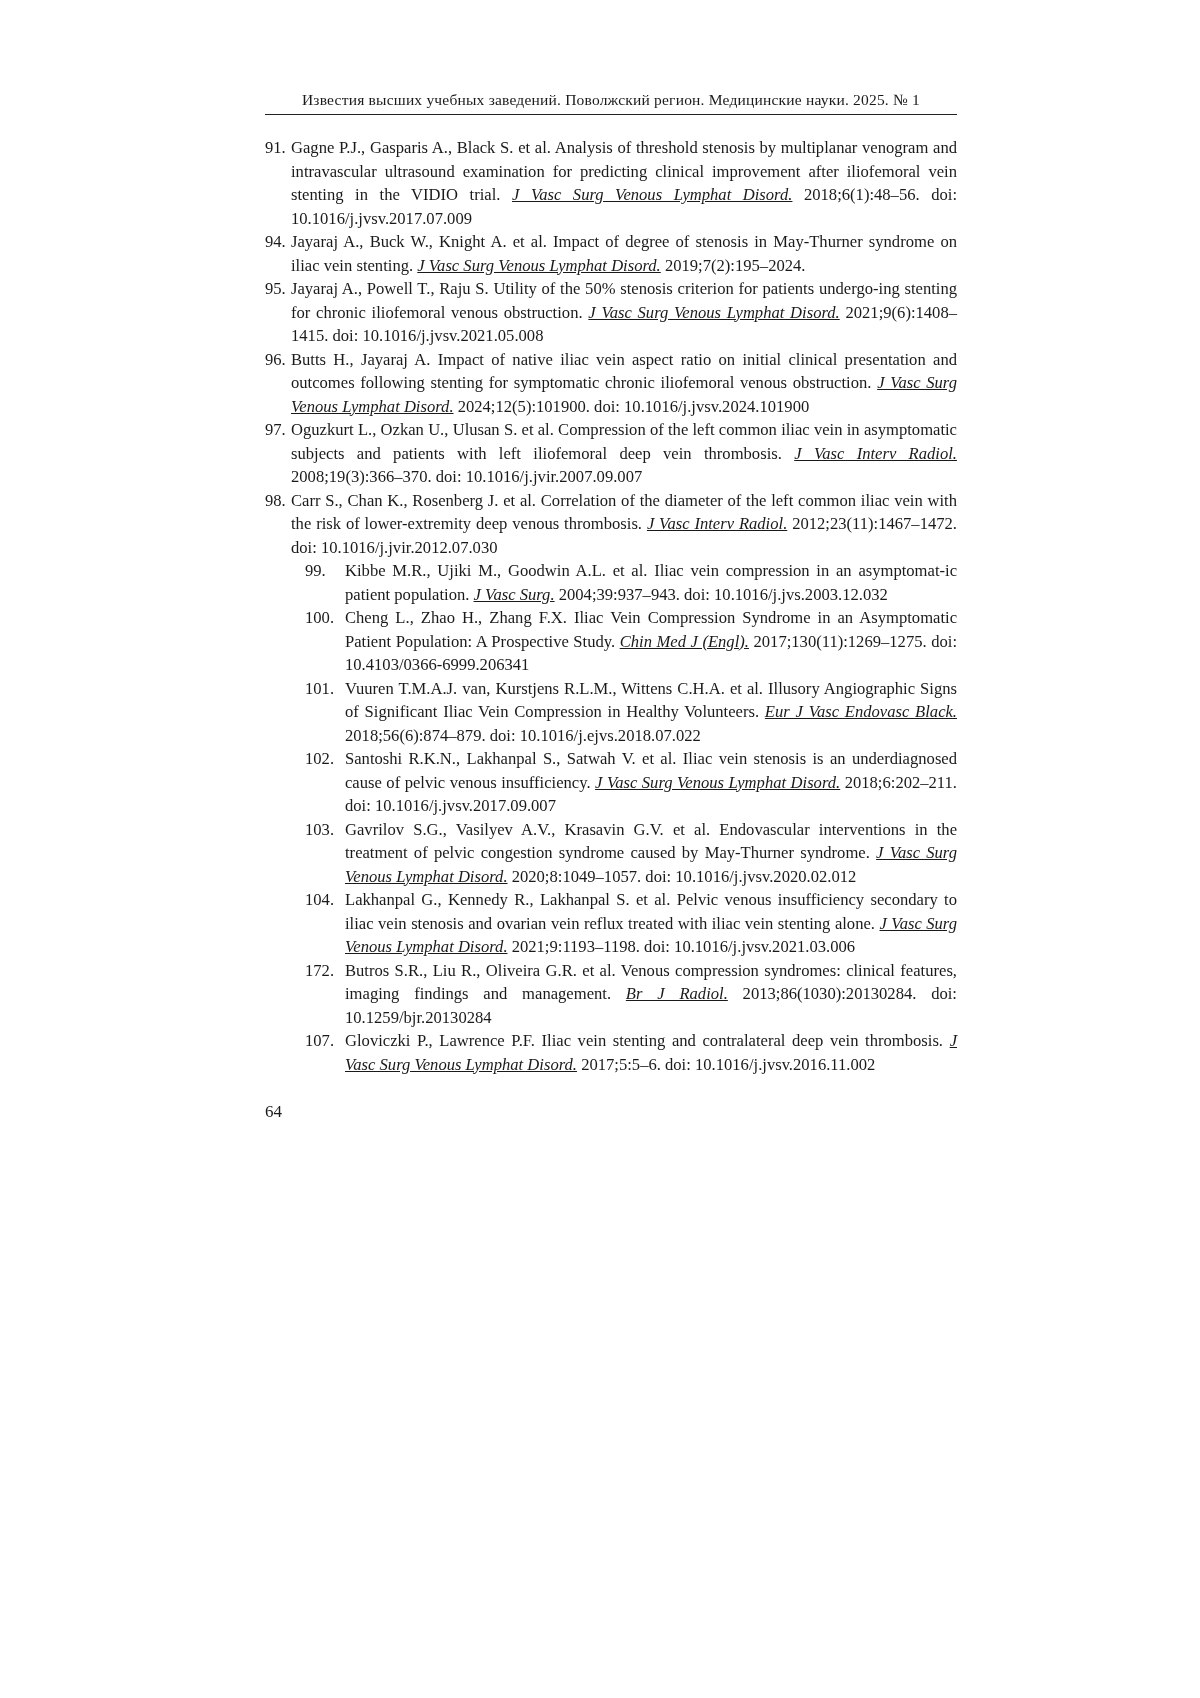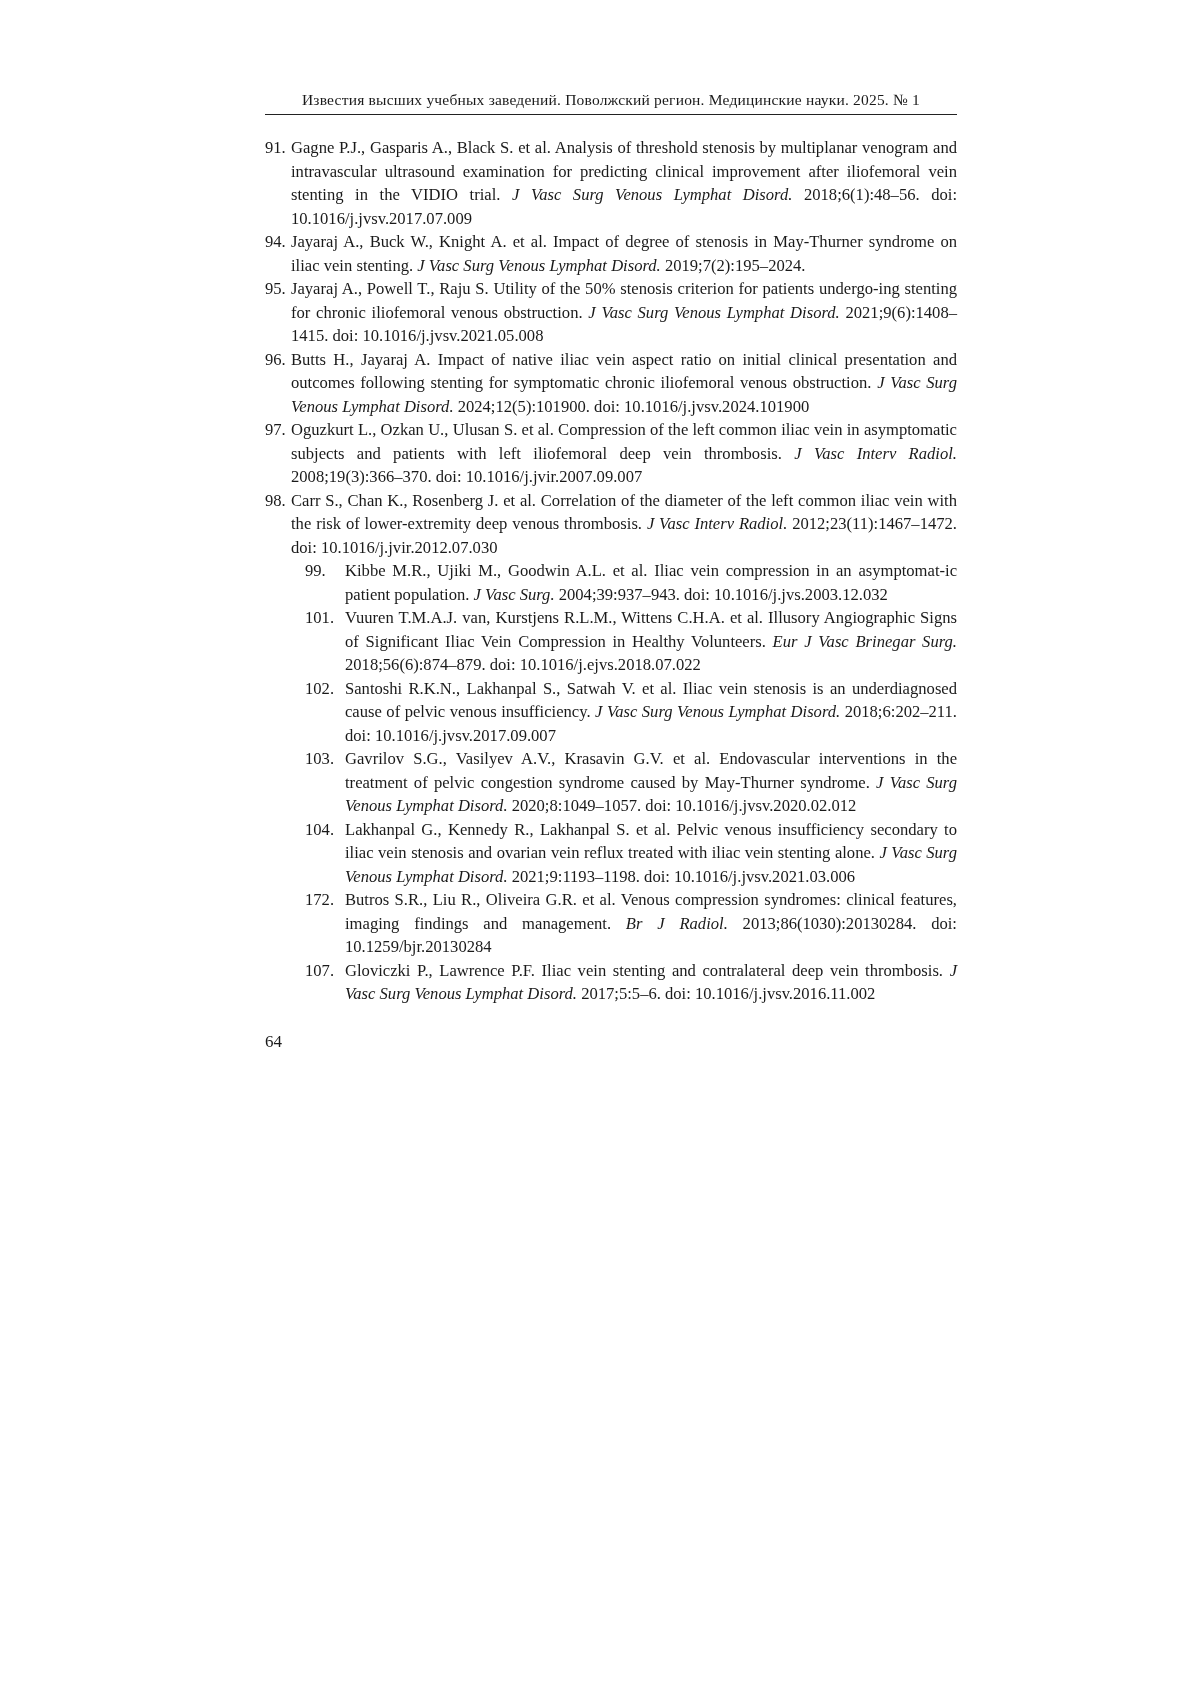--- a/index.html
+++ b/index.html
@@ -51,20 +51,21 @@
   .ref.wide {
     padding-left: 40px;
     text-indent: -40px;
     margin-left: 40px;
   }
   .ref.wide .ref-num {
     width: 40px;
   }
   .ref em {
     font-style: italic;
+    text-decoration: underline;
   }
   .page-number {
     margin-top: 26px;
     font-size: 17px;
   }
 </style>
 </head>
 <body>
 
 <div class="page">
@@ -74,21 +75,22 @@
   </header>
 
   <ol class="refs" id="refs">
       <li class="ref"><span class="ref-num">91.</span><span>Gagne P.J., Gasparis A., Black S. et al. Analysis of threshold stenosis by multiplanar venogram and intravascular ultrasound examination for predicting clinical improvement after iliofemoral vein stenting in the VIDIO trial. </span><em>J Vasc Surg Venous Lymphat Disord.</em><span> 2018;6(1):48–56. doi: 10.1016/j.jvsv.2017.07.009</span></li>
       <li class="ref"><span class="ref-num">94.</span><span>Jayaraj A., Buck W., Knight A. et al. Impact of degree of stenosis in May-Thurner syndrome on iliac vein stenting. </span><em>J Vasc Surg Venous Lymphat Disord.</em><span> 2019;7(2):195–2024.</span></li>
       <li class="ref"><span class="ref-num">95.</span><span>Jayaraj A., Powell T., Raju S. Utility of the 50% stenosis criterion for patients undergo-ing stenting for chronic iliofemoral venous obstruction. </span><em>J Vasc Surg Venous Lymphat Disord.</em><span> 2021;9(6):1408–1415. doi: 10.1016/j.jvsv.2021.05.008</span></li>
       <li class="ref"><span class="ref-num">96.</span><span>Butts H., Jayaraj A. Impact of native iliac vein aspect ratio on initial clinical presentation and outcomes following stenting for symptomatic chronic iliofemoral venous obstruction. </span><em>J Vasc Surg Venous Lymphat Disord.</em><span> 2024;12(5):101900. doi: 10.1016/j.jvsv.2024.101900</span></li>
       <li class="ref"><span class="ref-num">97.</span><span>Oguzkurt L., Ozkan U., Ulusan S. et al. Compression of the left common iliac vein in asymptomatic subjects and patients with left iliofemoral deep vein thrombosis. </span><em>J Vasc Interv Radiol.</em><span> 2008;19(3):366–370. doi: 10.1016/j.jvir.2007.09.007</span></li>
       <li class="ref"><span class="ref-num">98.</span><span>Carr S., Chan K., Rosenberg J. et al. Correlation of the diameter of the left common iliac vein with the risk of lower-extremity deep venous thrombosis. </span><em>J Vasc Interv Radiol.</em><span> 2012;23(11):1467–1472. doi: 10.1016/j.jvir.2012.07.030</span></li>
       <li class="ref wide"><span class="ref-num">99.</span><span>Kibbe M.R., Ujiki M., Goodwin A.L. et al. Iliac vein compression in an asymptomat-ic patient population. </span><em>J Vasc Surg.</em><span> 2004;39:937–943. doi: 10.1016/j.jvs.2003.12.032</span></li>
-      <li class="ref wide"><span class="ref-num">101.</span><span>Vuuren T.M.A.J. van, Kurstjens R.L.M., Wittens C.H.A. et al. Illusory Angiographic Signs of Significant Iliac Vein Compression in Healthy Volunteers. </span><em>Eur J Vasc Brinegar Surg.</em><span> 2018;56(6):874–879. doi: 10.1016/j.ejvs.2018.07.022</span></li>
+      <li class="ref wide"><span class="ref-num">100.</span><span>Cheng L., Zhao H., Zhang F.X. Iliac Vein Compression Syndrome in an Asymptomatic Patient Population: A Prospective Study. </span><em>Chin Med J (Engl).</em><span> 2017;130(11):1269–1275. doi: 10.4103/0366-6999.206341</span></li>
+      <li class="ref wide"><span class="ref-num">101.</span><span>Vuuren T.M.A.J. van, Kurstjens R.L.M., Wittens C.H.A. et al. Illusory Angiographic Signs of Significant Iliac Vein Compression in Healthy Volunteers. </span><em>Eur J Vasc Endovasc Black.</em><span> 2018;56(6):874–879. doi: 10.1016/j.ejvs.2018.07.022</span></li>
       <li class="ref wide"><span class="ref-num">102.</span><span>Santoshi R.K.N., Lakhanpal S., Satwah V. et al. Iliac vein stenosis is an underdiagnosed cause of pelvic venous insufficiency. </span><em>J Vasc Surg Venous Lymphat Disord.</em><span> 2018;6:202–211. doi: 10.1016/j.jvsv.2017.09.007</span></li>
       <li class="ref wide"><span class="ref-num">103.</span><span>Gavrilov S.G., Vasilyev A.V., Krasavin G.V. et al. Endovascular interventions in the treatment of pelvic congestion syndrome caused by May-Thurner syndrome. </span><em>J Vasc Surg Venous Lymphat Disord.</em><span> 2020;8:1049–1057. doi: 10.1016/j.jvsv.2020.02.012</span></li>
       <li class="ref wide"><span class="ref-num">104.</span><span>Lakhanpal G., Kennedy R., Lakhanpal S. et al. Pelvic venous insufficiency secondary to iliac vein stenosis and ovarian vein reflux treated with iliac vein stenting alone. </span><em>J Vasc Surg Venous Lymphat Disord.</em><span> 2021;9:1193–1198. doi: 10.1016/j.jvsv.2021.03.006</span></li>
       <li class="ref wide"><span class="ref-num">172.</span><span>Butros S.R., Liu R., Oliveira G.R. et al. Venous compression syndromes: clinical features, imaging findings and management. </span><em>Br J Radiol.</em><span> 2013;86(1030):20130284. doi: 10.1259/bjr.20130284</span></li>
       <li class="ref wide"><span class="ref-num">107.</span><span>Gloviczki P., Lawrence P.F. Iliac vein stenting and contralateral deep vein thrombosis. </span><em>J Vasc Surg Venous Lymphat Disord.</em><span> 2017;5:5–6. doi: 10.1016/j.jvsv.2016.11.002</span></li>
     </ol>
 
   <div class="page-number">64</div>
 </div>
 

